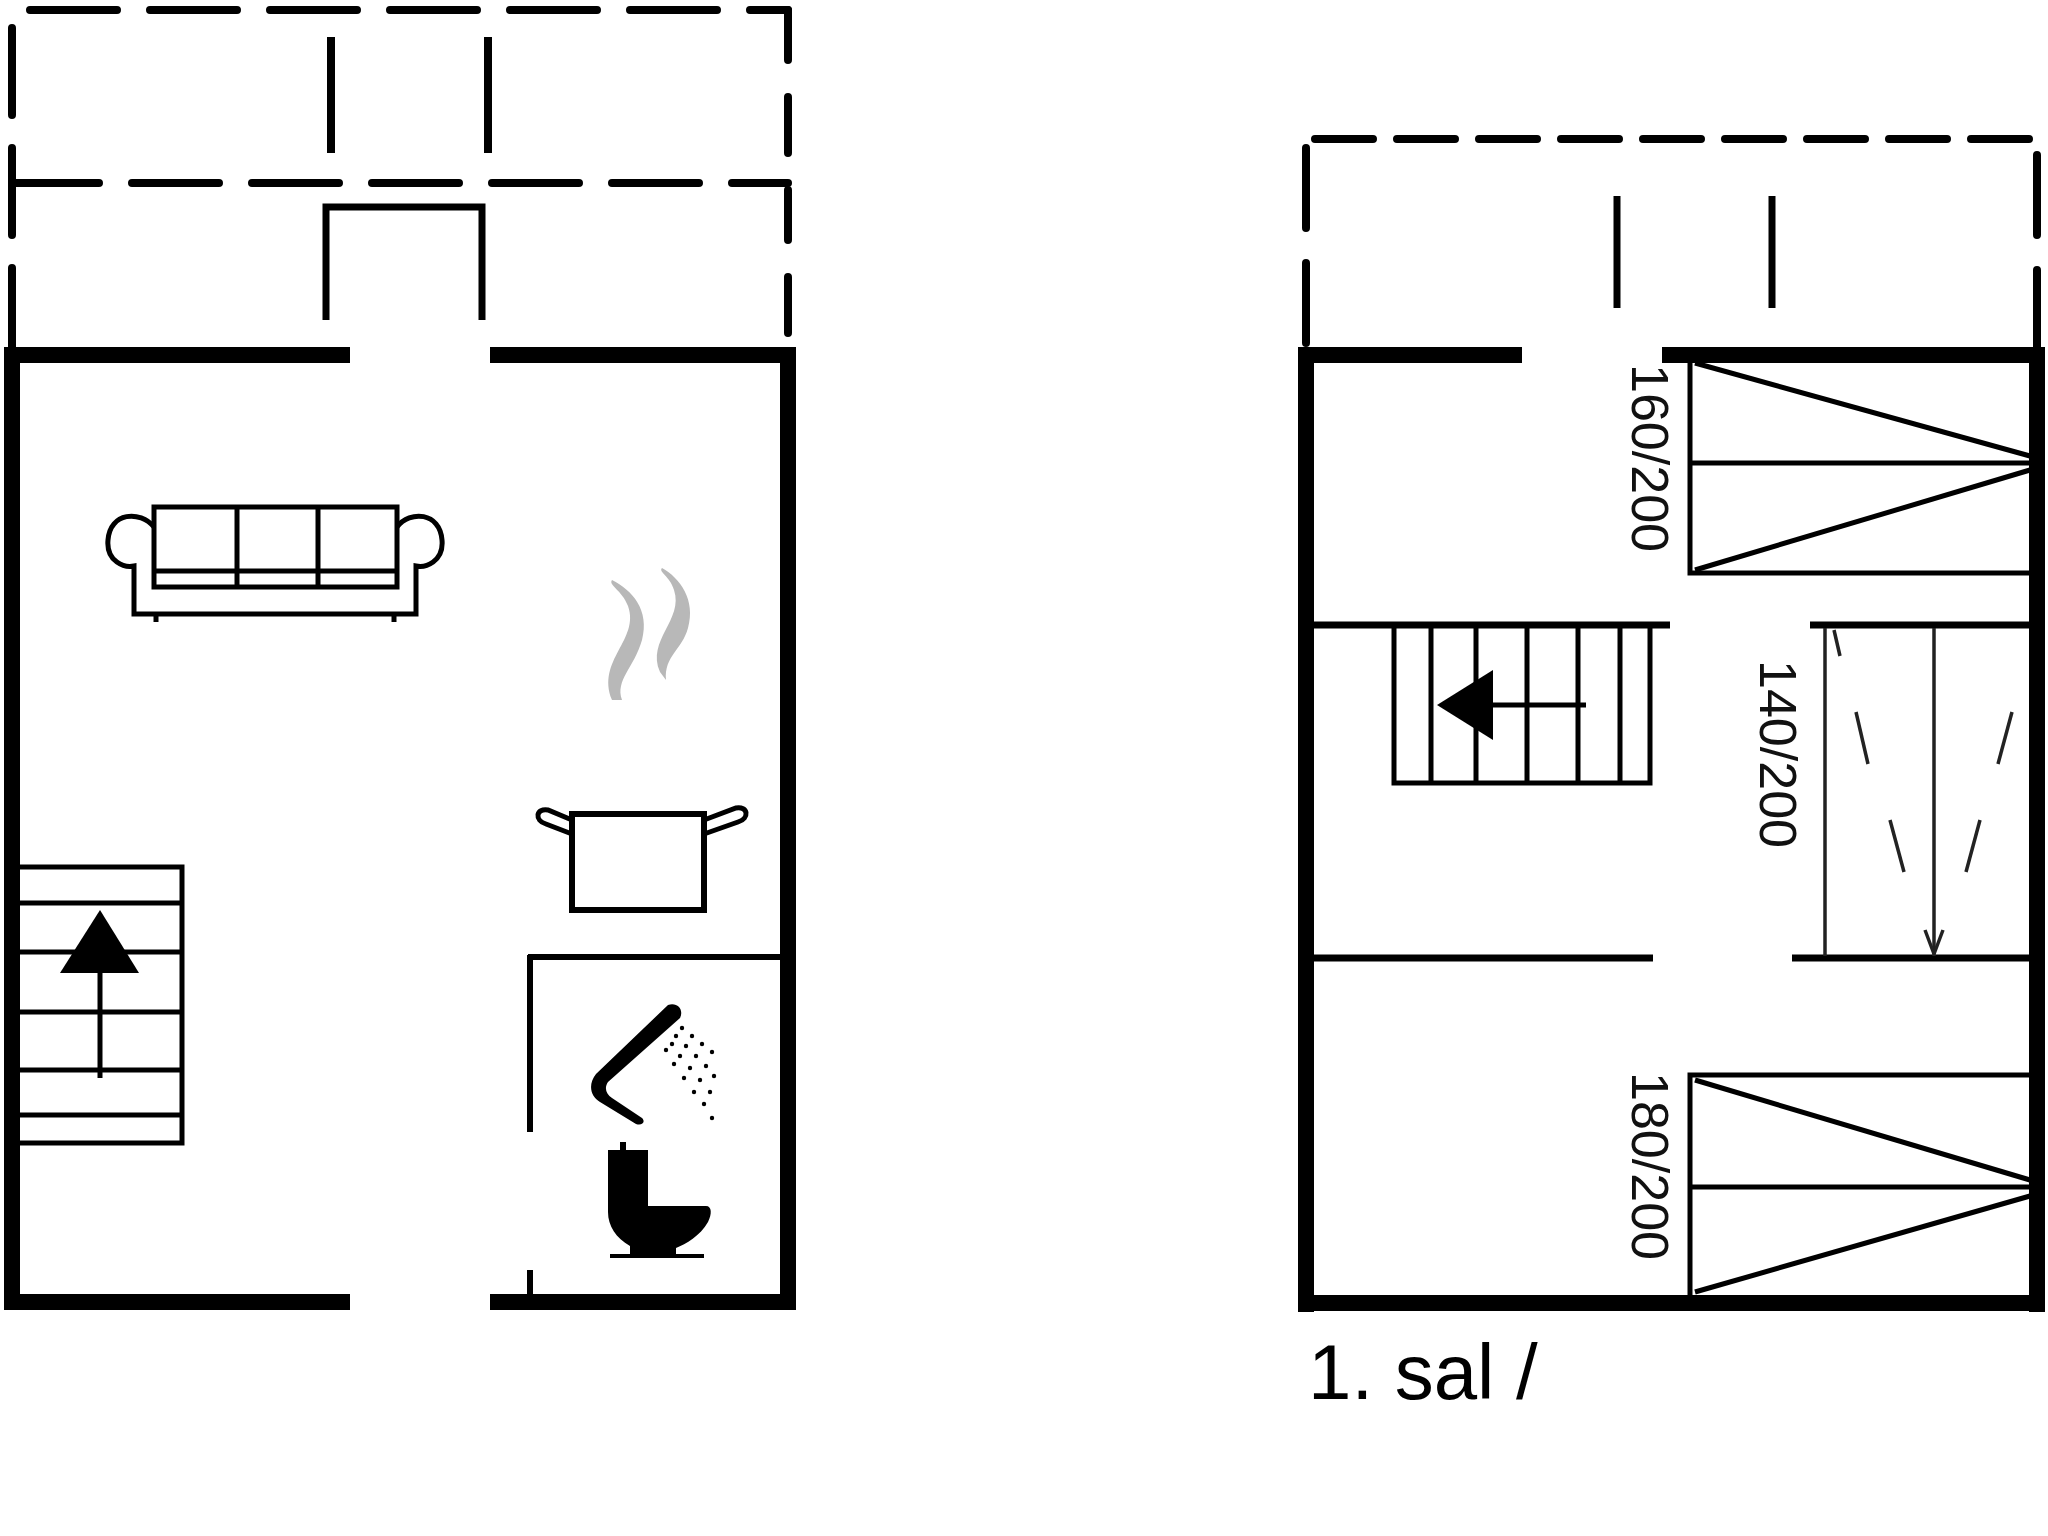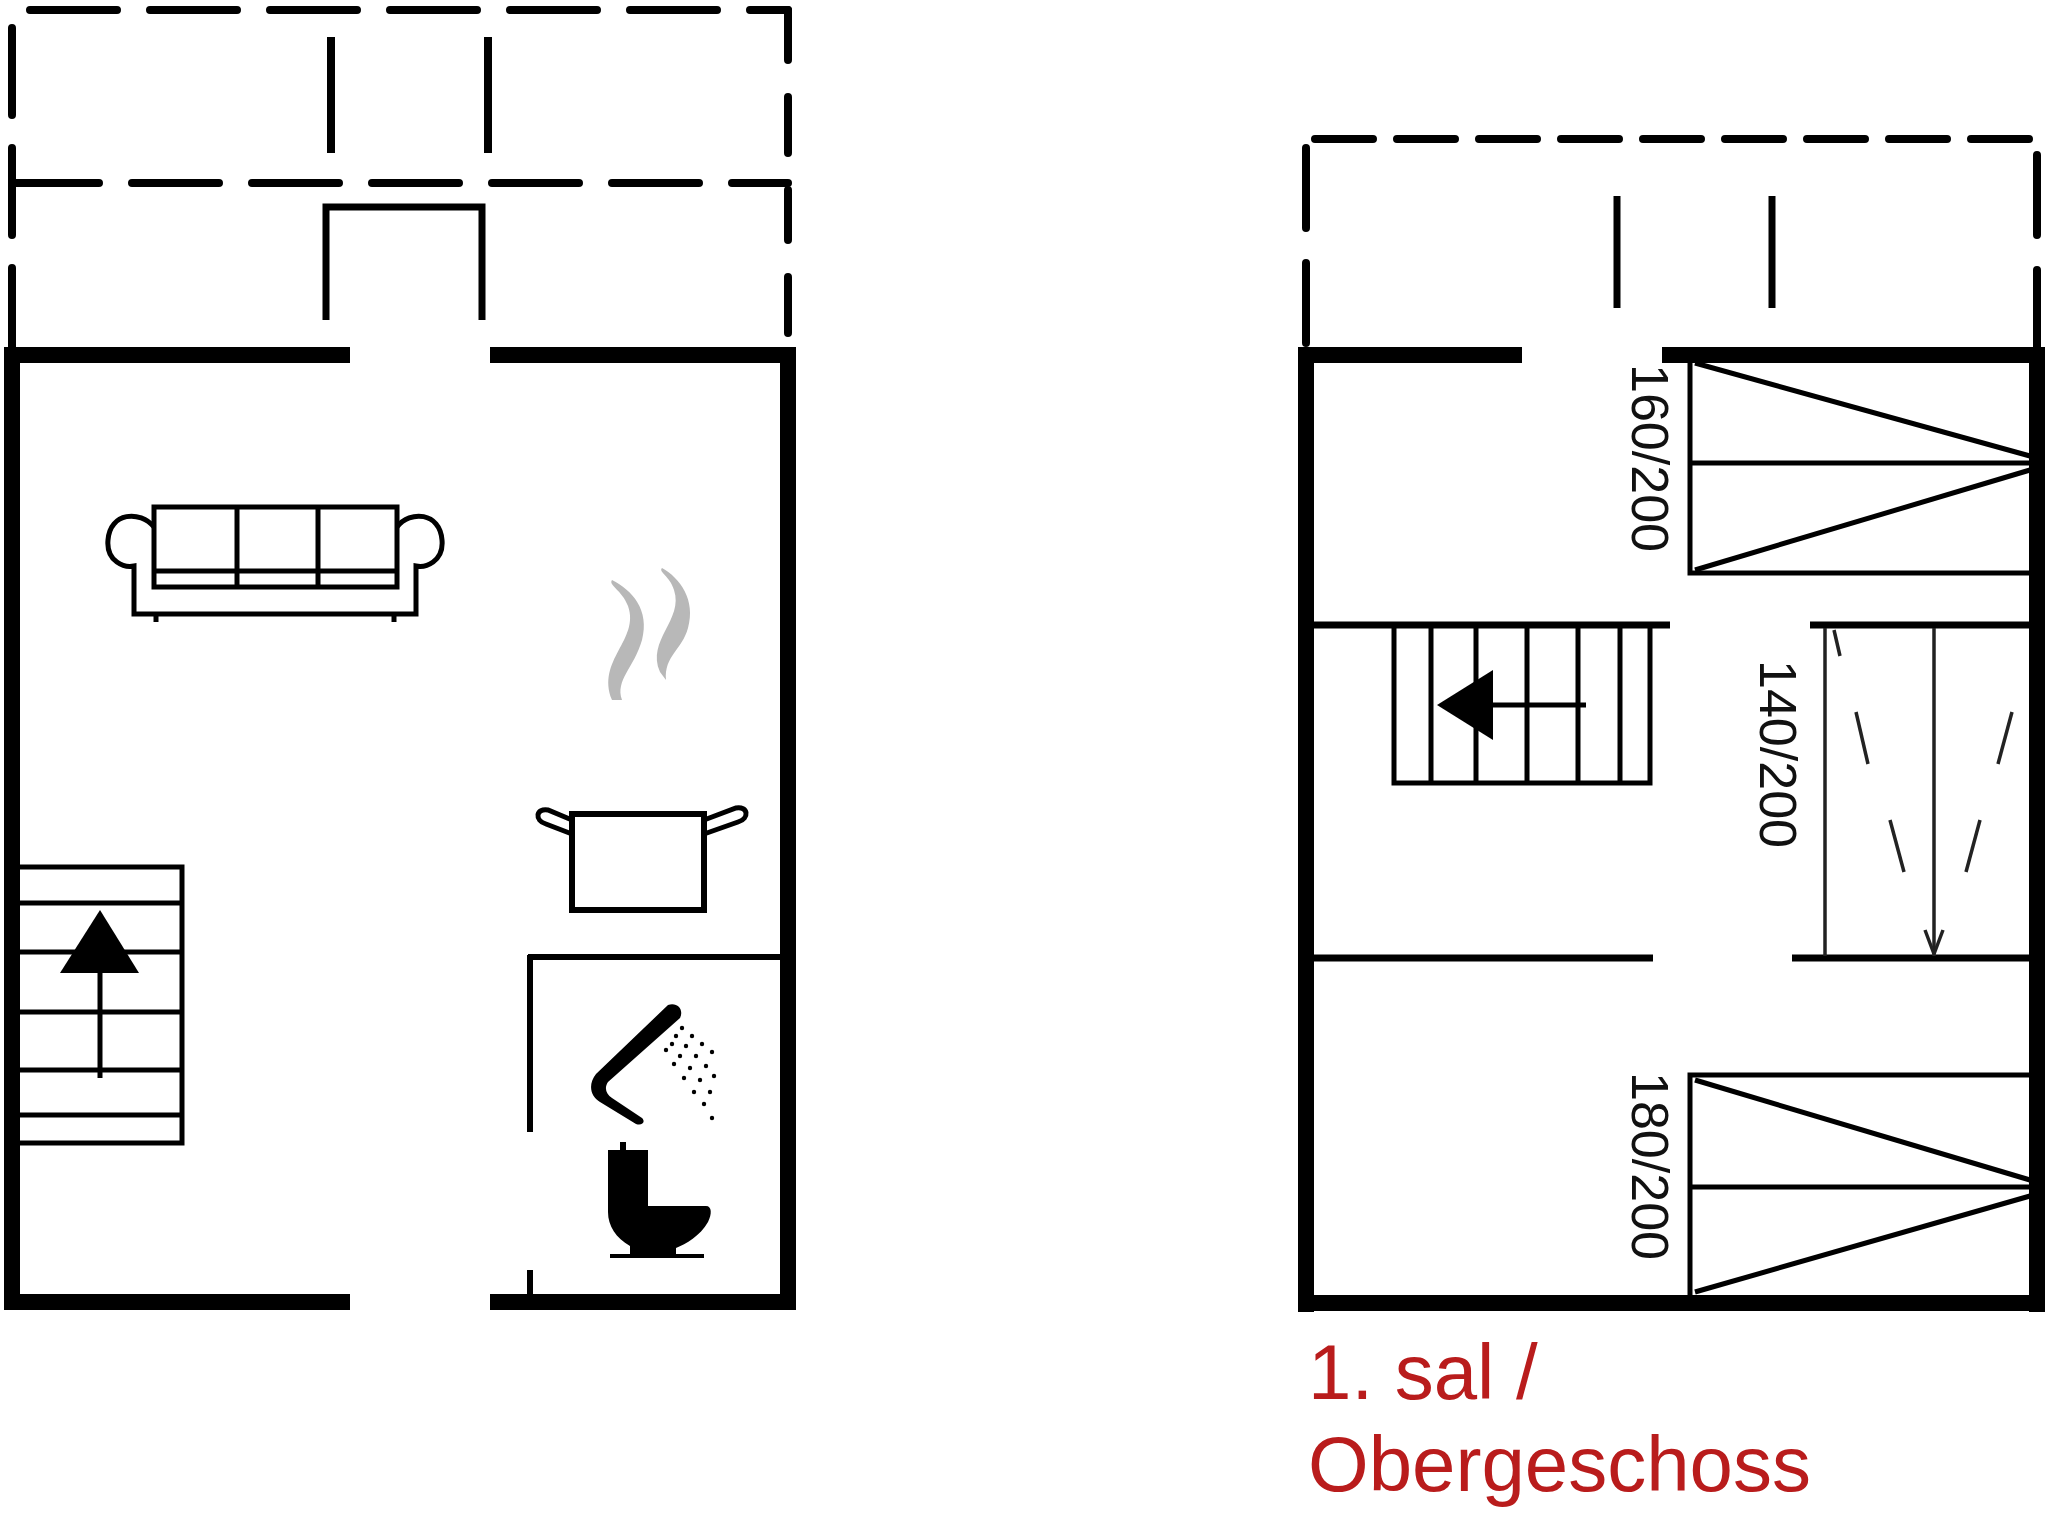--- a/index.html
+++ b/index.html
@@ -21,21 +21,21 @@
     transform: rotate(90deg);
     line-height: 1;
     letter-spacing: 0;
   }
   .floor-label {
     position: absolute;
     left: 1308px;
     top: 1326px;
     font-size: 78px;
     line-height: 92px;
-    color: #b91c1c;
+    color: #000000;
   }
   .floor-label span { display: block; white-space: nowrap; }
 </style>
 </head>
 <body>
 
 <svg class="plan" viewBox="0 0 2048 1536" xmlns="http://www.w3.org/2000/svg">
 
   <g>
 
@@ -190,14 +190,13 @@
     </g>
   </g>
 </svg>
 
 <div class="bed-label" style="left:1676px; top:364px;">160/200</div>
 <div class="bed-label" style="left:1804px; top:660px;">140/200</div>
 <div class="bed-label" style="left:1676px; top:1072px;">180/200</div>
 
 <div class="floor-label">
   <span>1. sal /</span>
-  <span>Obergeschoss</span>
 </div>
 
 </body></html>

